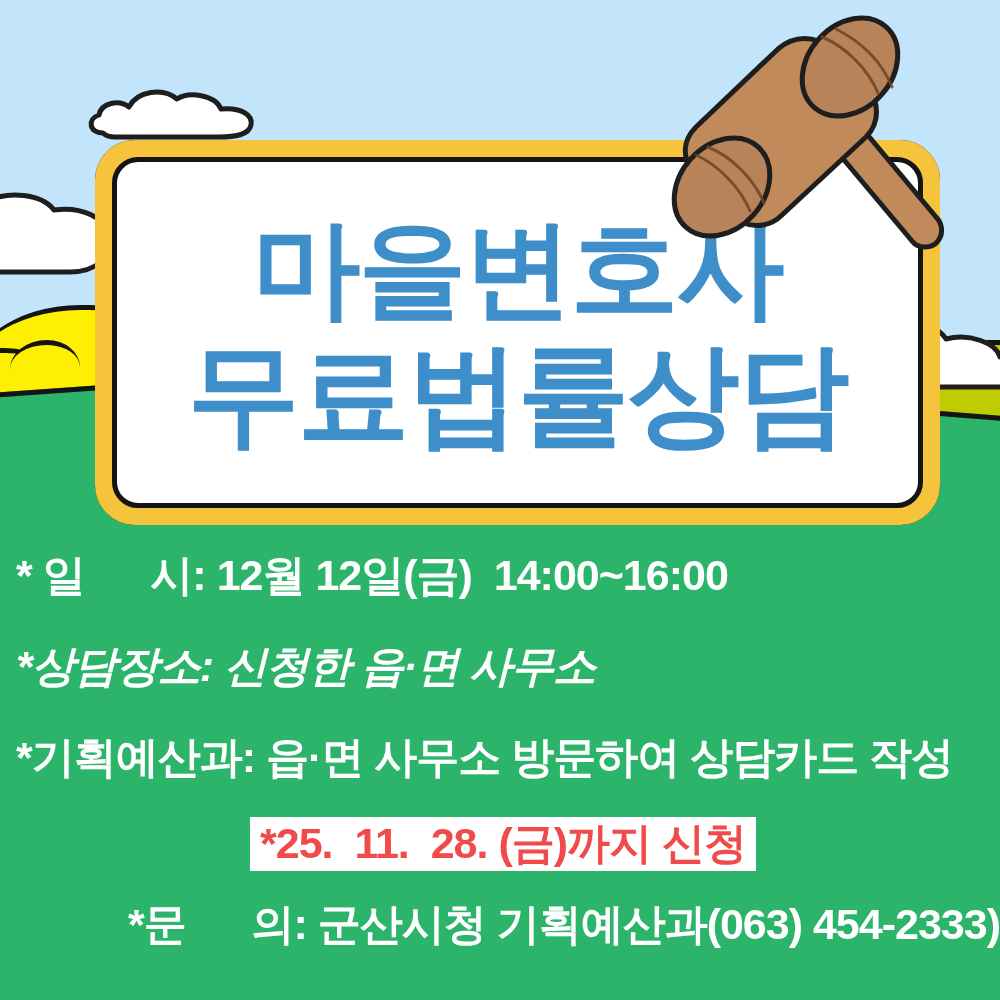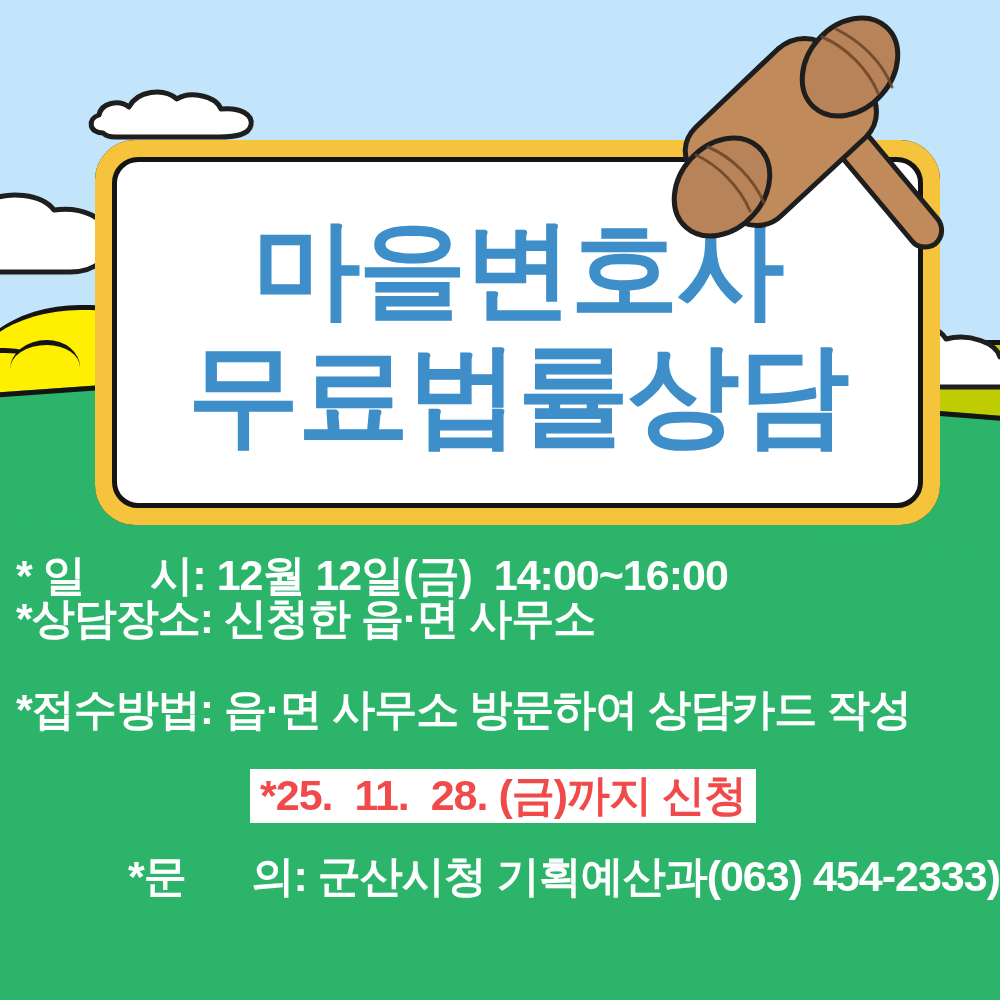--- a/index.html
+++ b/index.html
@@ -83,21 +83,21 @@
 
   
   .info{
     position:absolute;left:0;top:528px;width:1000px;
     color:#ffffff;font-weight:900;
   }
   .info-line{
     font-size:43px;line-height:1.0;white-space:pre;padding-left:16px;letter-spacing:-1px;
   }
   .l1{margin-top:26px;}
-  .l2{}
+  .l2{margin-top:48px;font-style:italic;}
   .l3{margin-top:48px;}
   .l5{margin-top:32px;text-align:right;}
   .highlight-row{
     margin-top:38px;text-align:center;padding-left:6px;
   }
   .highlight{
     display:inline-block;background:#ffffff;color:#f04a4a;
     font-size:43px;font-weight:900;letter-spacing:-1px;
     padding:5px 10px 6px 10px;white-space:pre;line-height:1.0;
   }
@@ -168,20 +168,20 @@
         <path d="M176,24 C200,36 222,56 232,82"></path>
         <path d="M36,150 C58,160 80,182 90,206"></path>
         <path d="M48,142 C72,152 94,174 104,198"></path>
       </g>
     </svg>
   </div>
 
   <div class="info">
     <div class="info-line l1">* 일      시: 12월 12일(금)  14:00~16:00</div>
     <div class="info-line l2">*상담장소: 신청한 읍·면 사무소</div>
-    <div class="info-line l3">*접수방법: 읍·면 사무소 방문하여 상담카드 작성</div>
+    <div class="info-line l3">*기획예산과: 읍·면 사무소 방문하여 상담카드 작성</div>
     <div class="highlight-row">
       <span class="highlight">*25.  11.  28. (금)까지 신청</span>
     </div>
     <div class="info-line l5">*문      의: 군산시청 기획예산과(063) 454-2333)</div>
   </div>
 
 </div>
 
 </body></html>

